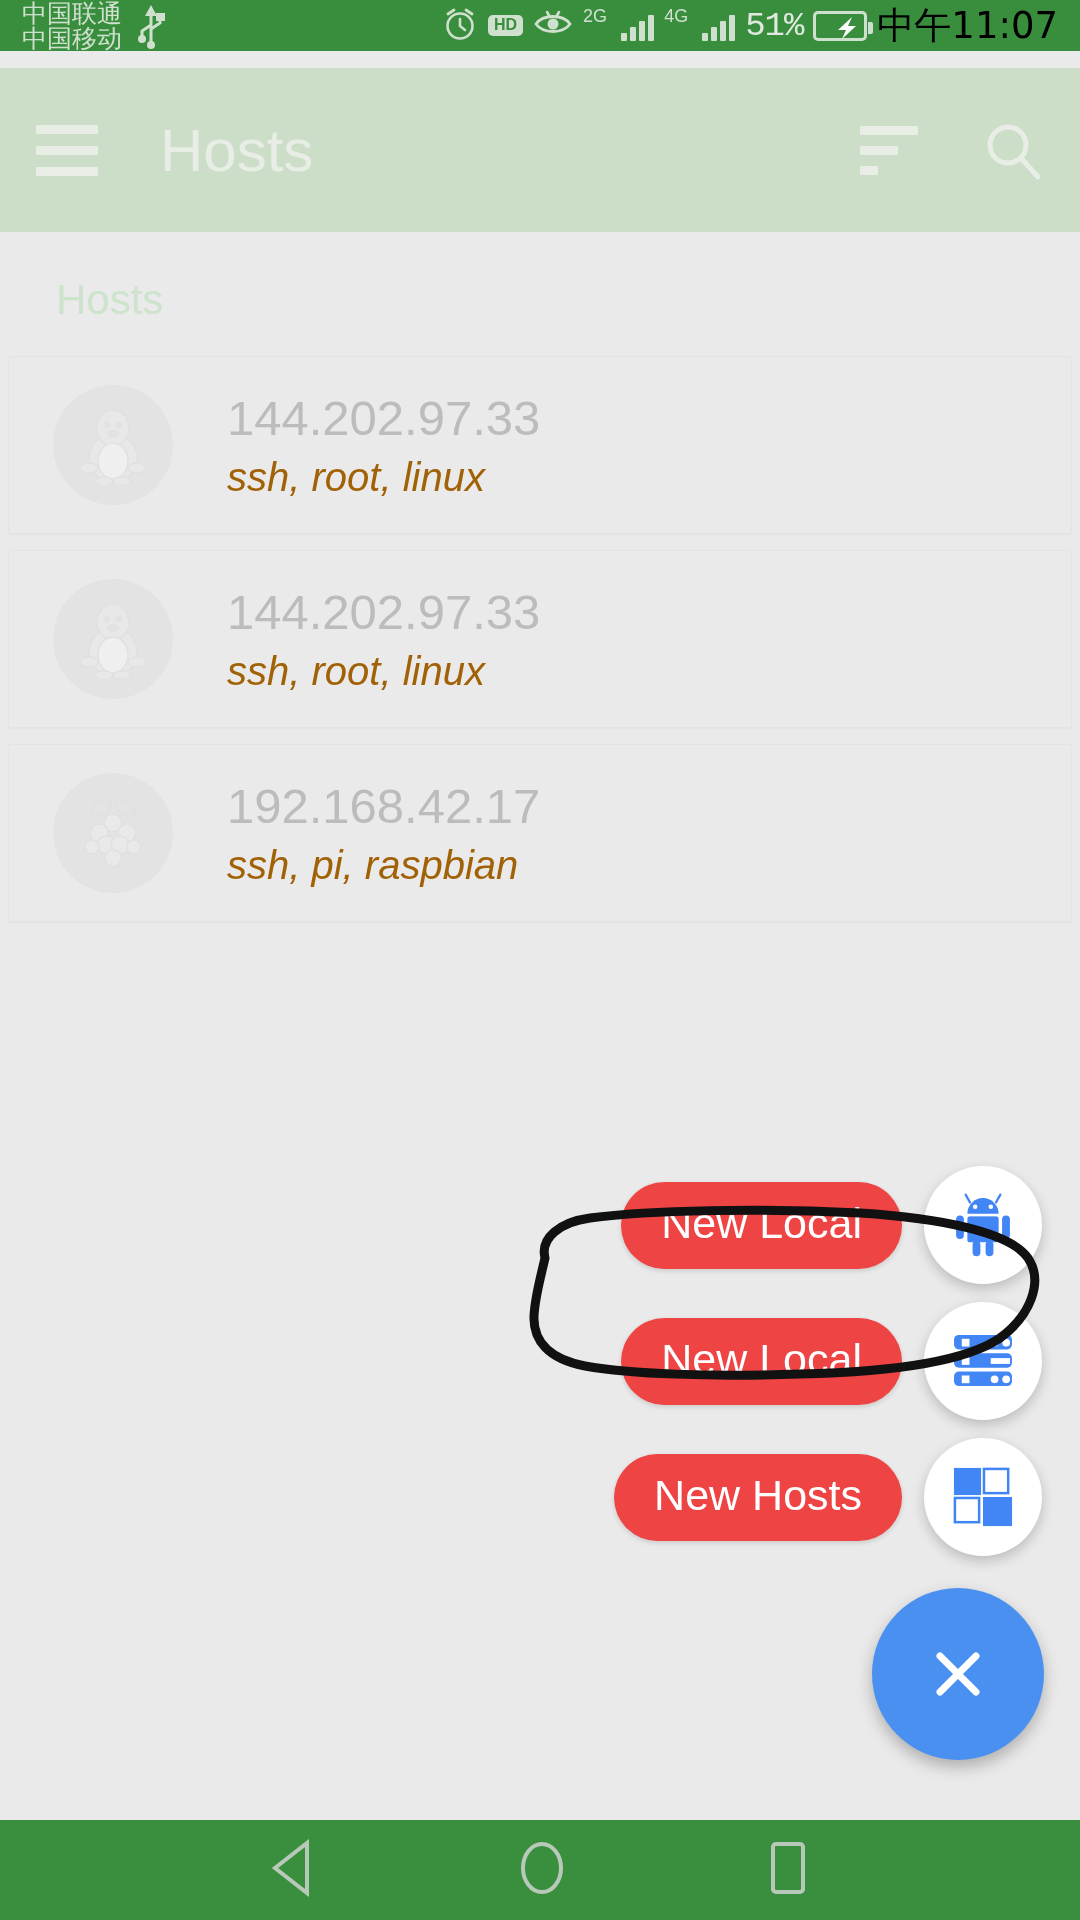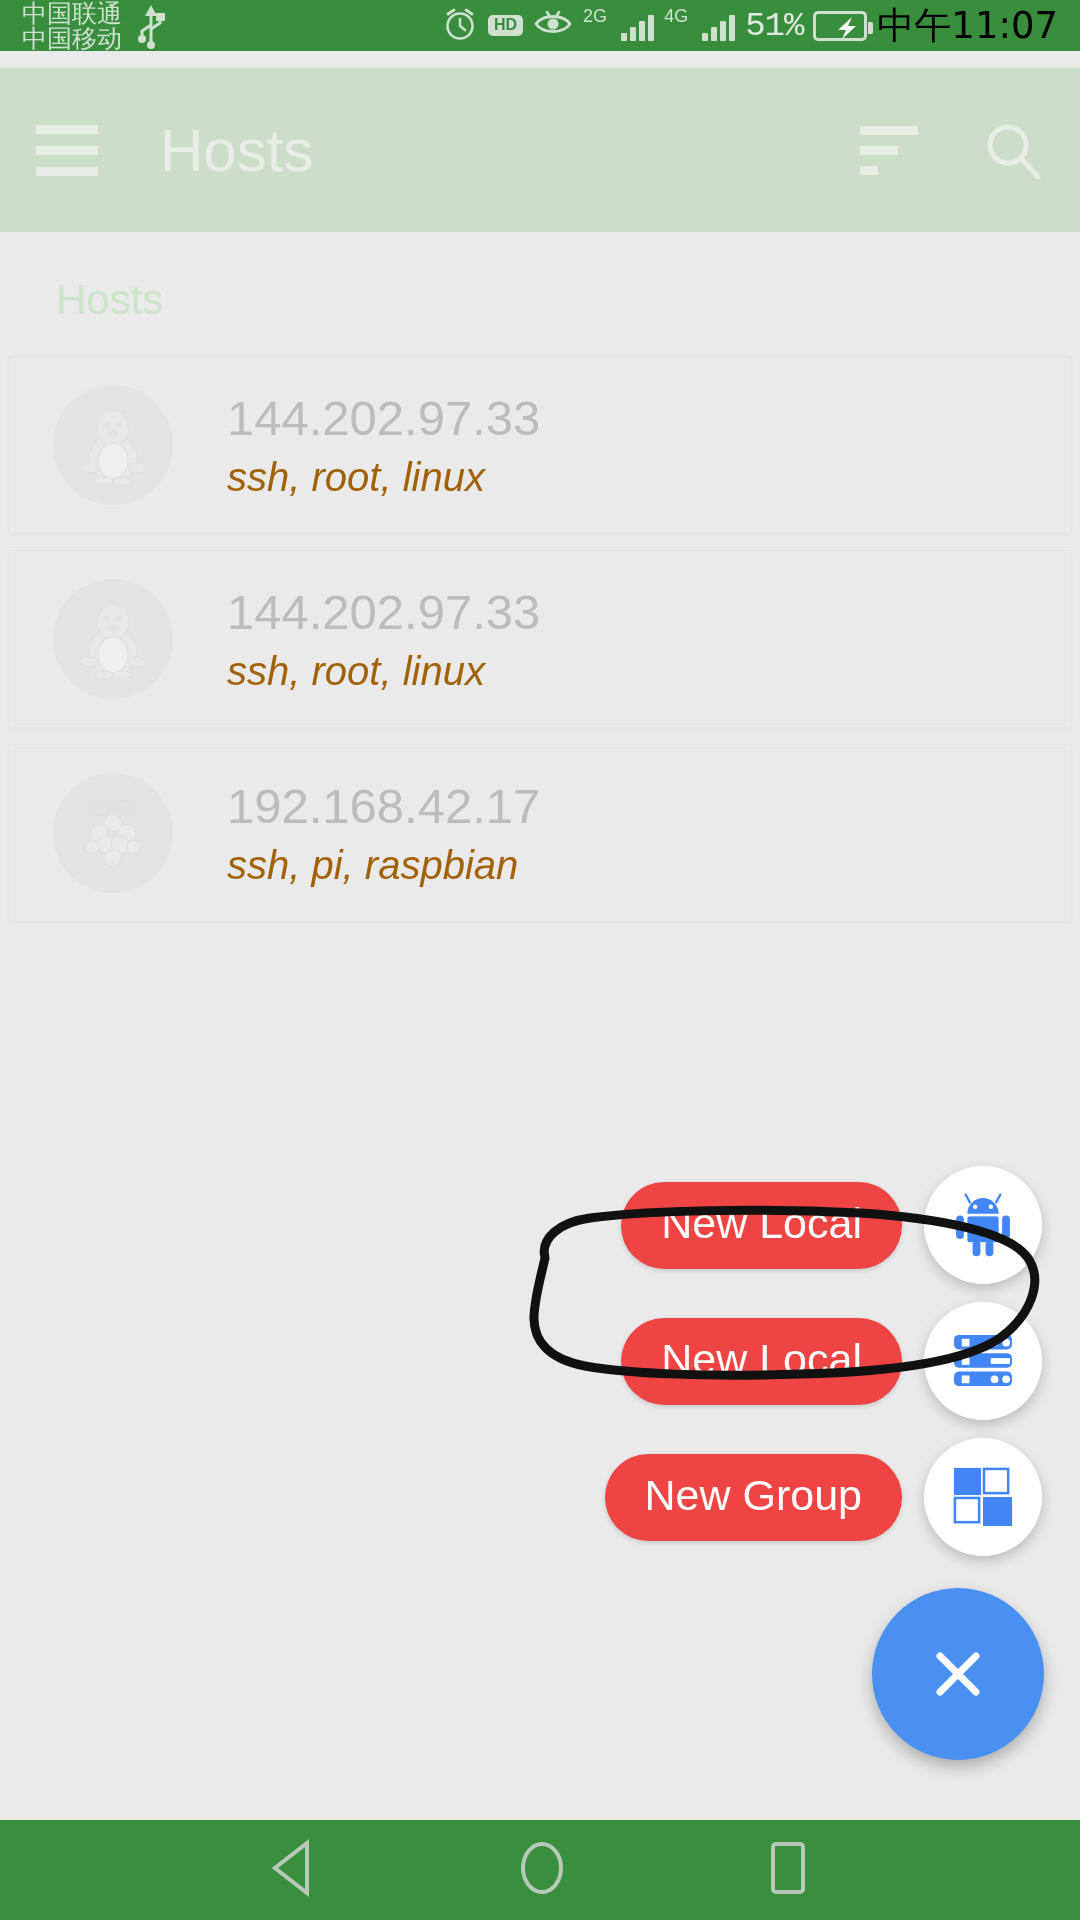--- a/index.html
+++ b/index.html
@@ -421,21 +421,21 @@
             <rect x="40" y="26" width="20" height="6"></rect>
             <rect x="10" y="44" width="8" height="8"></rect>
             <circle cx="44" cy="48" r="4"></circle>
             <circle cx="56" cy="48" r="4"></circle>
           </g>
         </svg>
       </span>
     </div>
 
     <div class="fab-row">
-      <span class="fab-label">New Group</span>
+      <span class="fab-label">New Hosts</span>
       <span class="mini-fab">
         <svg width="62" height="62" viewBox="0 0 64 64">
           <rect x="2" y="2" width="28" height="28" fill="#4285f4"></rect>
           <rect x="33" y="3" width="25" height="25" fill="#ffffff" stroke="#4285f4" stroke-width="2.6"></rect>
           <rect x="3" y="33" width="25" height="25" fill="#ffffff" stroke="#4285f4" stroke-width="2.6"></rect>
           <rect x="32" y="32" width="30" height="30" fill="#4285f4"></rect>
         </svg>
       </span>
     </div>
 

